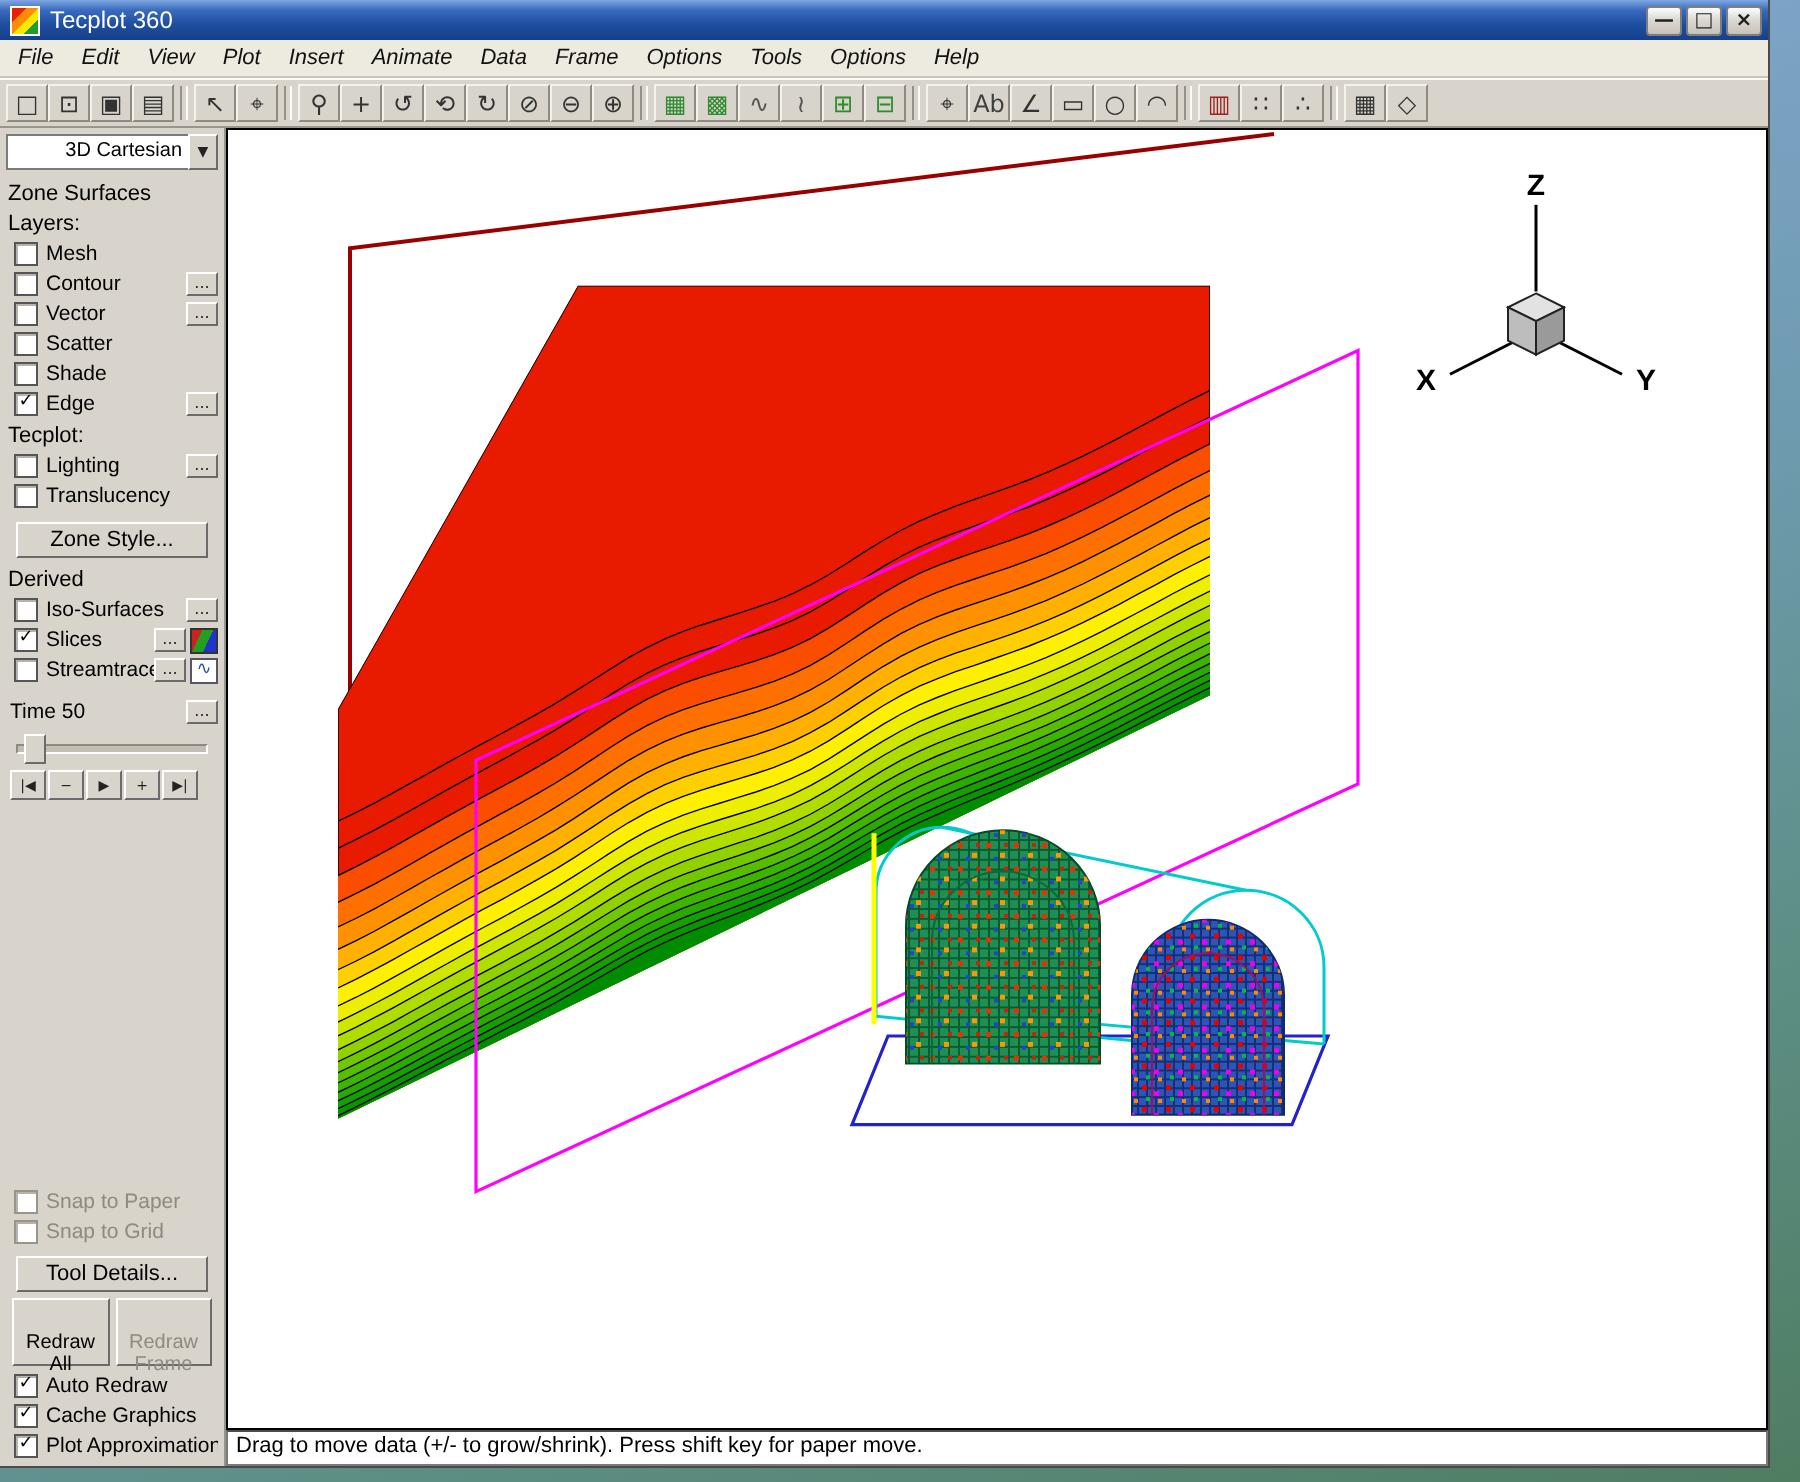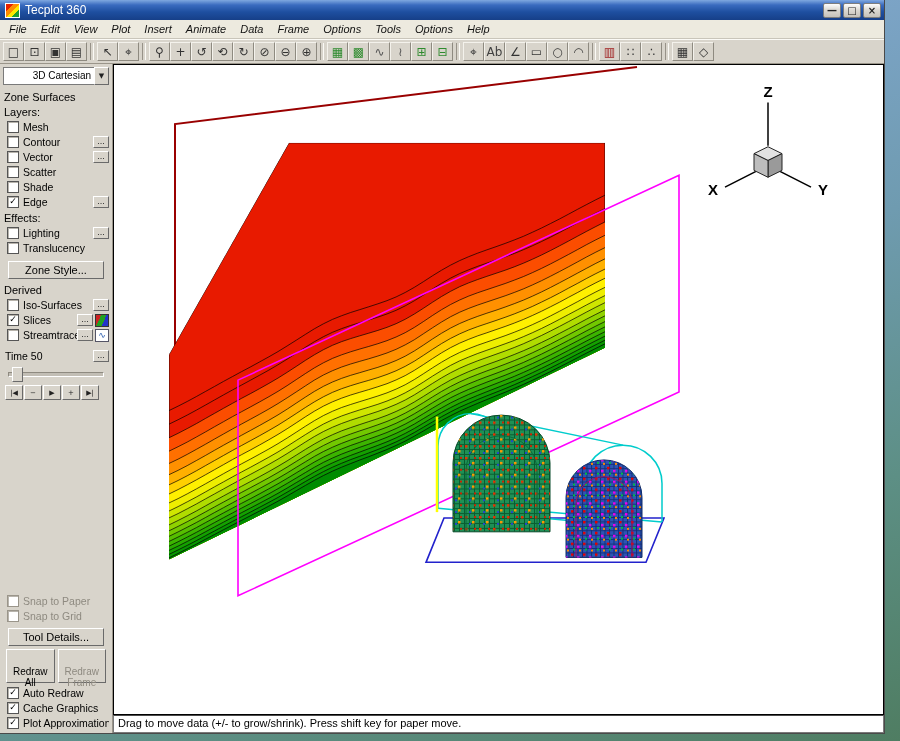--- a/index.html
+++ b/index.html
@@ -195,21 +195,21 @@
             <div class="cb-row">
               <span class="cb"></span>
               <span class="cb-label">Shade</span>
             </div>
             <div class="cb-row">
               <span class="cb">✓</span>
               <span class="cb-label">Edge</span>
               <button class="more-btn">...</button>
             </div>
           </div>
-        <div class="section-label">Effects:</div>
+        <div class="section-label">Tecplot:</div>
         <div id="effects-rows">
             <div class="cb-row">
               <span class="cb"></span>
               <span class="cb-label">Lighting</span>
               <button class="more-btn">...</button>
             </div>
             <div class="cb-row">
               <span class="cb"></span>
               <span class="cb-label">Translucency</span>
             </div>

